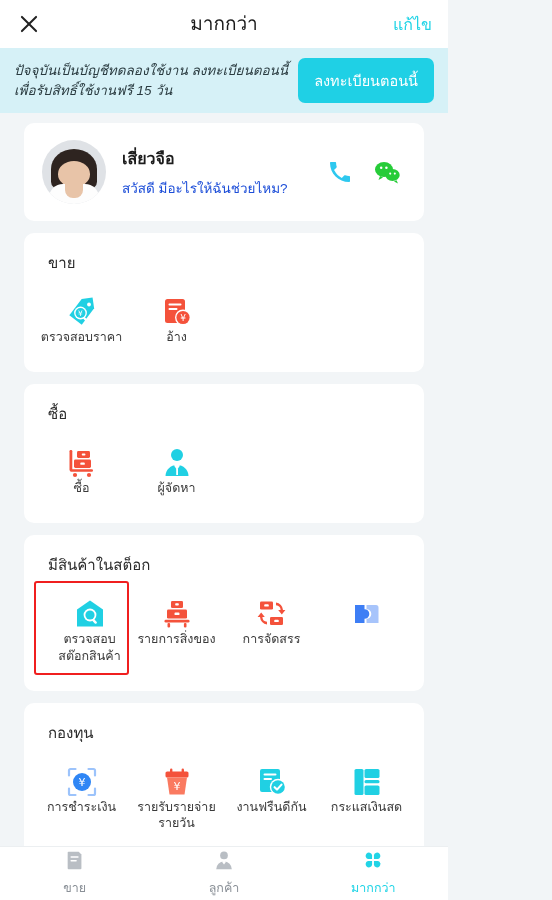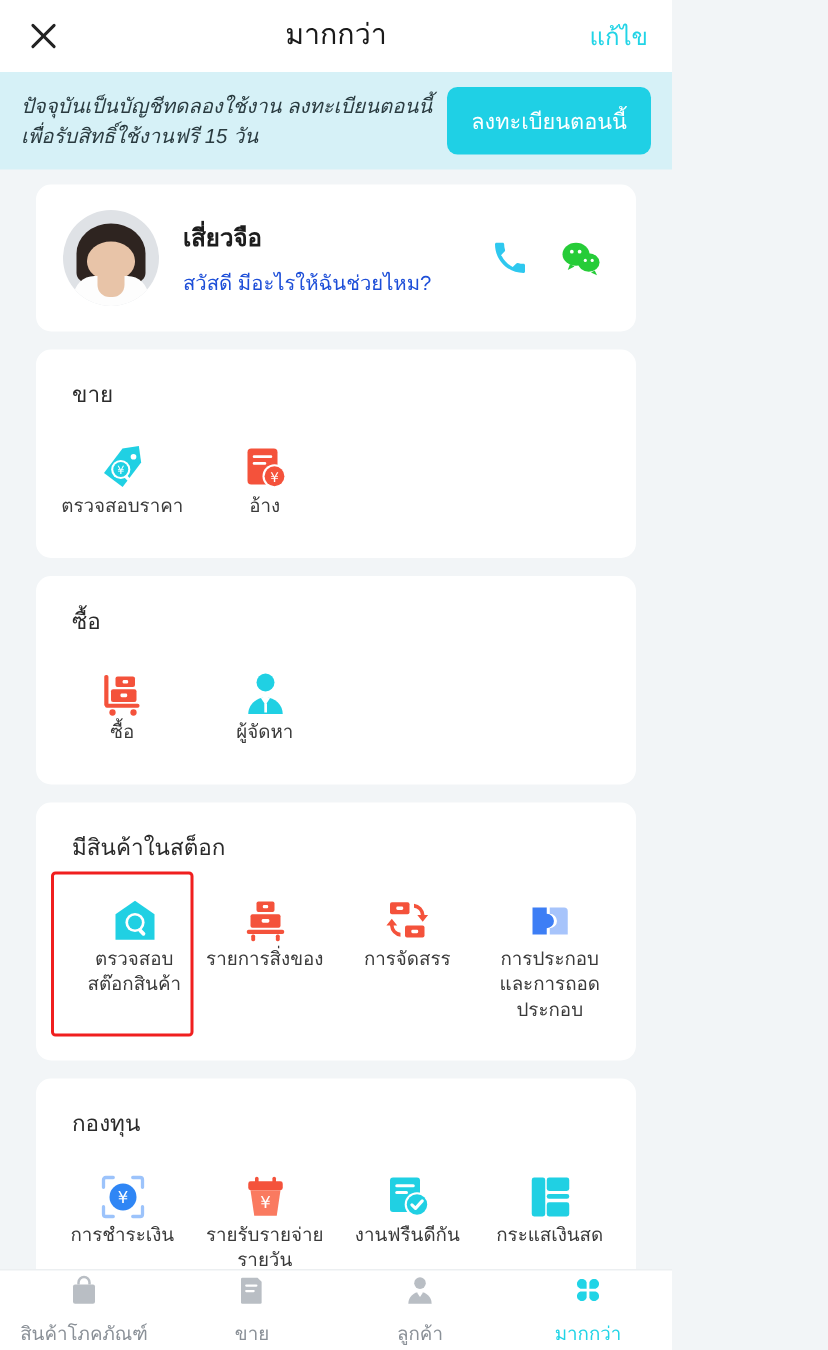--- a/index.html
+++ b/index.html
@@ -361,21 +361,20 @@
           </span>
           <span class="lbl">การจัดสรร</span>
         </div>
         <div class="grid-item">
           <span class="ico">
             <svg width="32" height="32" viewBox="0 0 32 32">
               <path d="M4 7 h9.5 v4.2 a2.6 2.6 0 0 1 0 9.6 V25 H4 Z" fill="#3d7ef5"></path>
               <path d="M15.5 7 H25 a2.5 2.5 0 0 1 2.5 2.5 V25 H15.5 v-4.2 a2.6 2.6 0 0 0 0 -9.6 Z" fill="#a7c4fb"></path>
             </svg>
           </span>
-          <span class="lbl">การประกอบและการถอดประกอบ</span>
         </div>
       </div>
     </div>
 
     <div class="card">
       <div class="section-title">กองทุน</div>
       <div class="grid grid-4">
         <div class="grid-item">
           <span class="ico">
             <svg width="32" height="32" viewBox="0 0 32 32">
@@ -424,29 +423,20 @@
             </svg>
           </span>
           <span class="lbl">กระแสเงินสด</span>
         </div>
       </div>
     </div>
 
   </div>
 
   <div class="bottom-nav">
-    <div class="nav-item">
-      <span>
-        <svg width="22" height="22" viewBox="0 0 24 24">
-          <path d="M8 8 V6.5 a4 4 0 0 1 8 0 V8" stroke="#b9bec4" stroke-width="1.8" fill="none"></path>
-          <rect x="4" y="8" width="16" height="14" rx="1.5" fill="#b9bec4"></rect>
-        </svg>
-      </span>
-      <span class="nav-label">สินค้าโภคภัณฑ์</span>
-    </div>
     <div class="nav-item">
       <span>
         <svg width="22" height="22" viewBox="0 0 24 24">
           <path d="M5 3 h11 l3 3 v15 a1 1 0 0 1 -1 1 H5 a1 1 0 0 1 -1 -1 V4 a1 1 0 0 1 1 -1z" fill="#b9bec4"></path>
           <rect x="7" y="8" width="9" height="1.6" rx="0.8" fill="#fff"></rect>
           <rect x="7" y="12" width="7" height="1.6" rx="0.8" fill="#fff"></rect>
         </svg>
       </span>
       <span class="nav-label">ขาย</span>
     </div>

